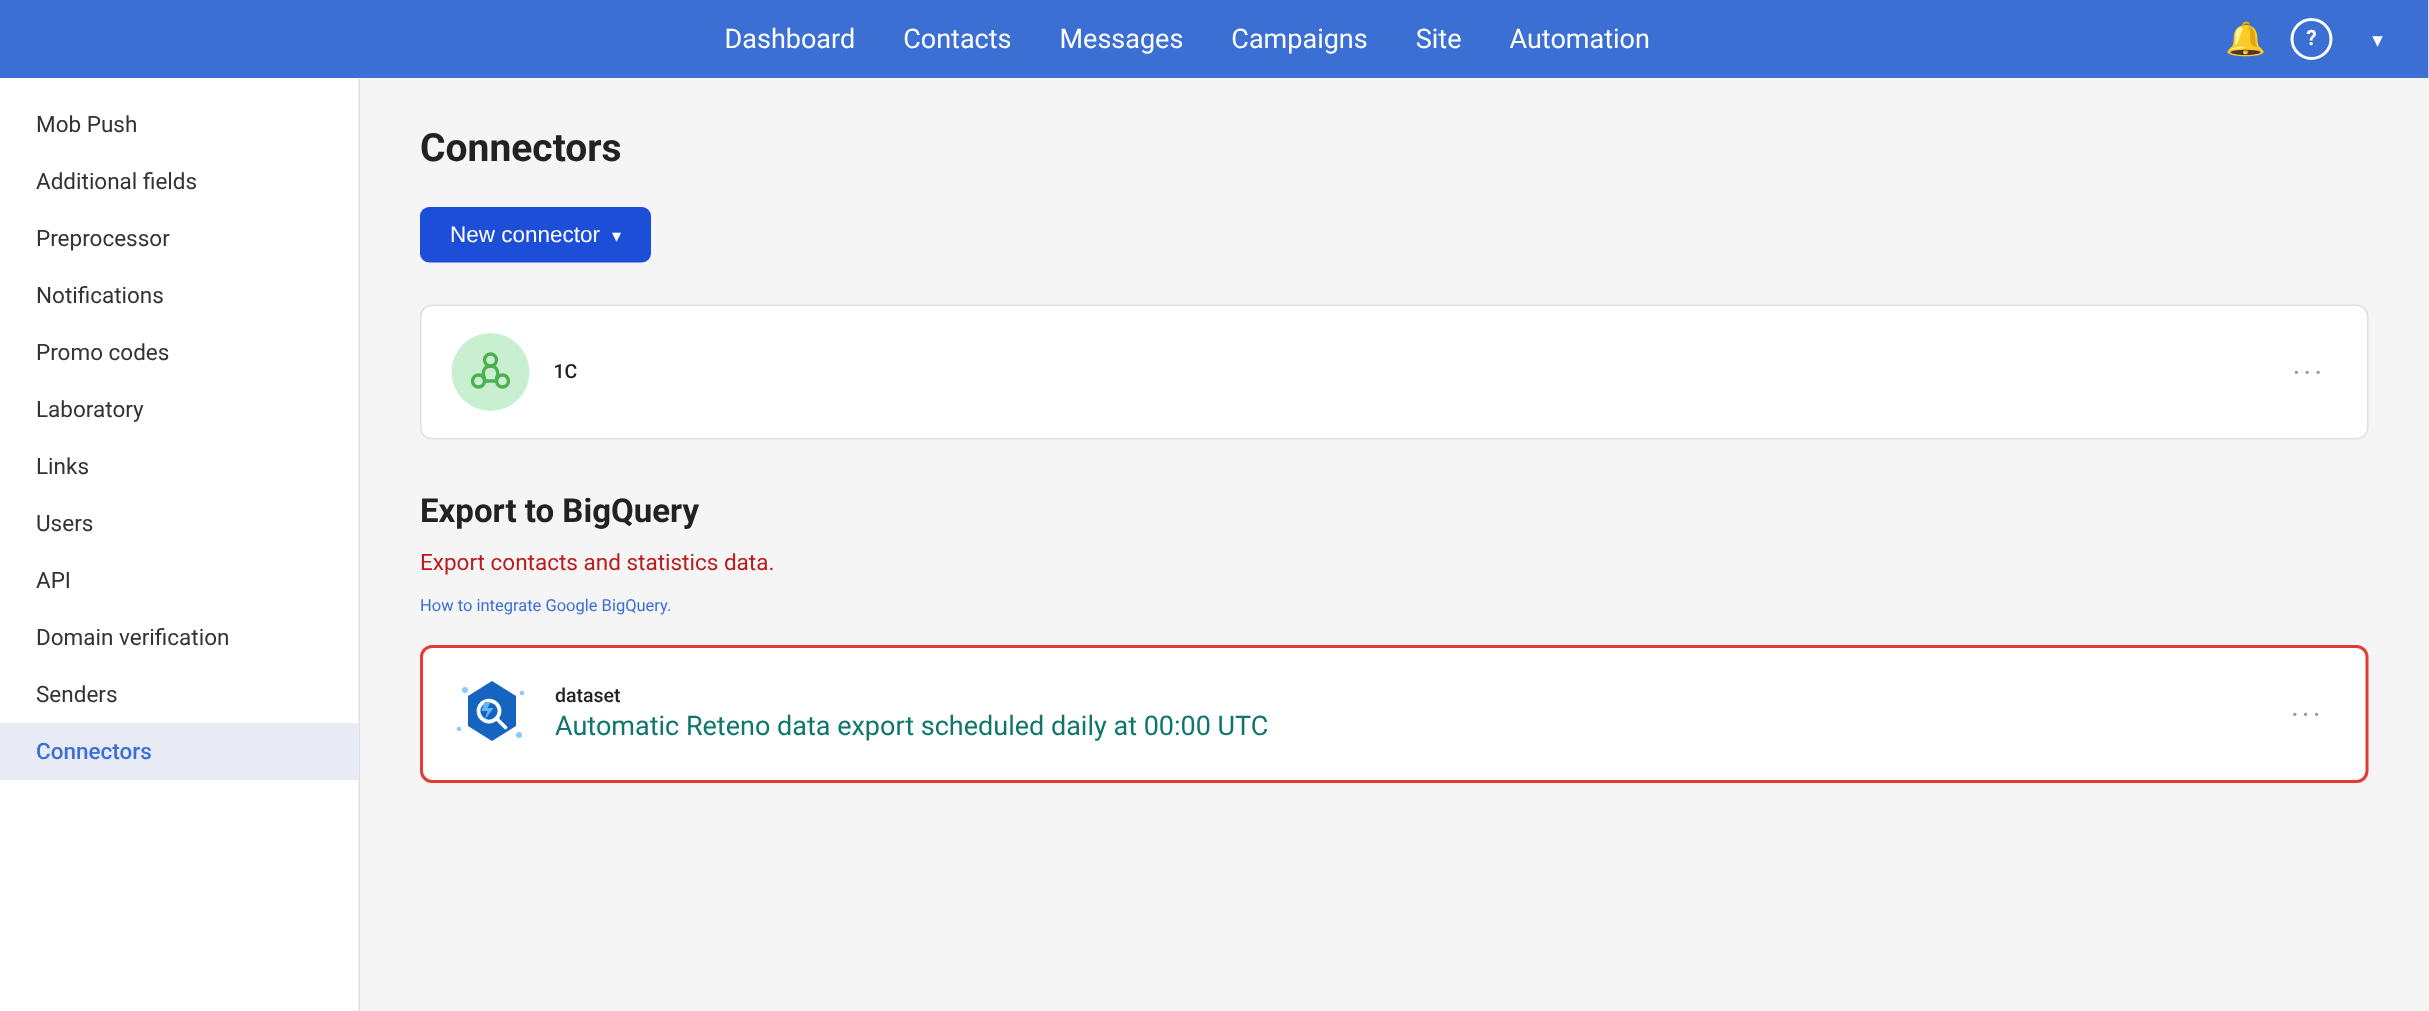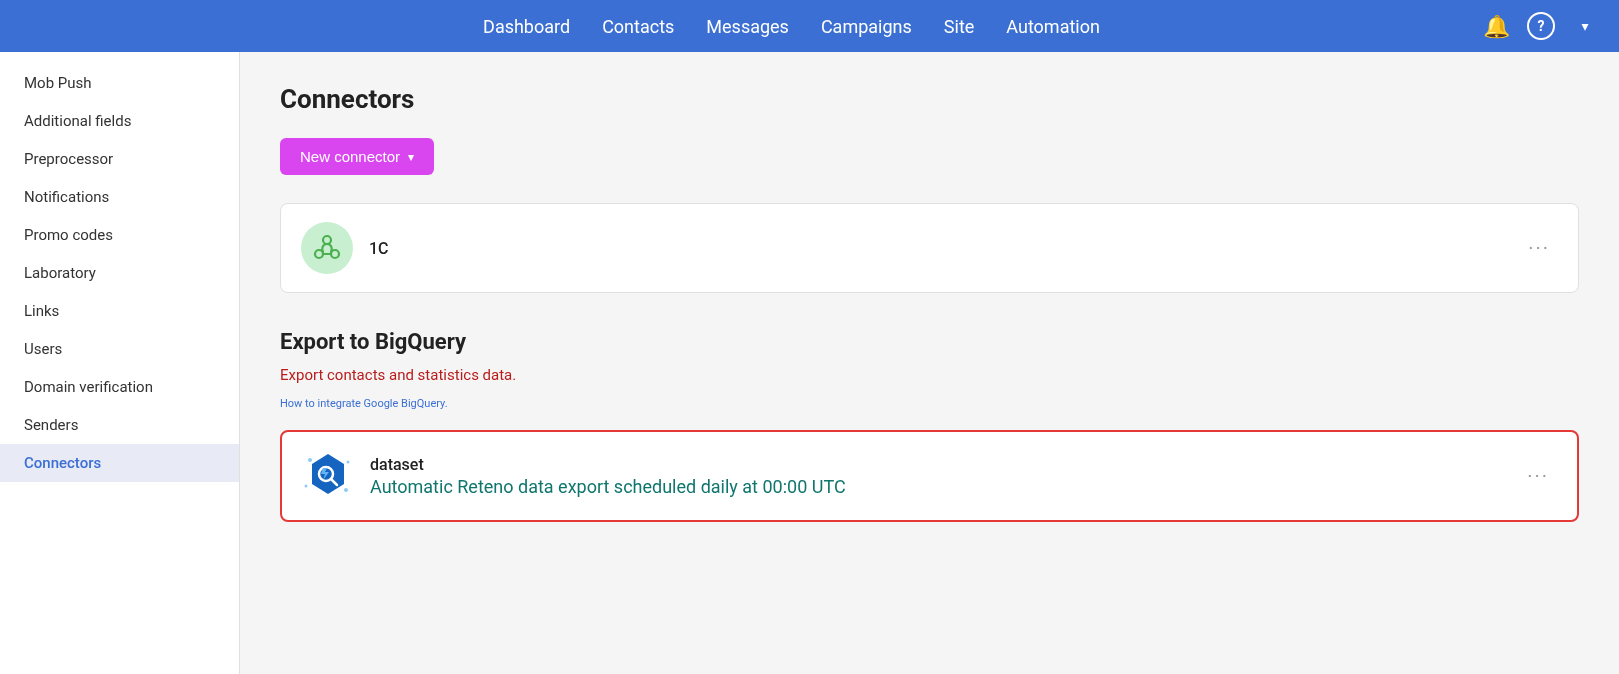--- a/index.html
+++ b/index.html
@@ -87,21 +87,21 @@
 
     .page-title {
       font-size: 26px;
       font-weight: 700;
       color: #222;
       margin-bottom: 24px;
     }
 
     
     .new-connector-btn {
-      background: #d946ef;
+      background: #1d4ed8;
       color: #fff;
       border: none;
       border-radius: 6px;
       padding: 10px 20px;
       font-size: 15px;
       cursor: pointer;
       display: inline-flex;
       align-items: center;
       gap: 8px;
       margin-bottom: 28px;
@@ -146,21 +146,21 @@
       height: 52px;
       display: flex;
       align-items: center;
       justify-content: center;
     }
 
     .connector-info {
       flex: 1;
     }
     .connector-name {
-      font-size: 16px;
+      font-size: 13px;
       font-weight: 500;
       color: #222;
     }
     .connector-desc {
       font-size: 18px;
       color: #0f766e;
       margin-top: 2px;
     }
 
     .connector-menu {
@@ -217,20 +217,21 @@
 
   <aside class="sidebar">
     <a class="sidebar-item">Mob Push</a>
     <a class="sidebar-item">Additional fields</a>
     <a class="sidebar-item">Preprocessor</a>
     <a class="sidebar-item">Notifications</a>
     <a class="sidebar-item">Promo codes</a>
     <a class="sidebar-item">Laboratory</a>
     <a class="sidebar-item">Links</a>
     <a class="sidebar-item">Users</a>
+    <a class="sidebar-item">API</a>
     <a class="sidebar-item">Domain verification</a>
     <a class="sidebar-item">Senders</a>
     <a class="sidebar-item active">Connectors</a>
   </aside>
 
   <main class="main">
 
     <h1 class="page-title">Connectors</h1>
 
     <button class="new-connector-btn">

